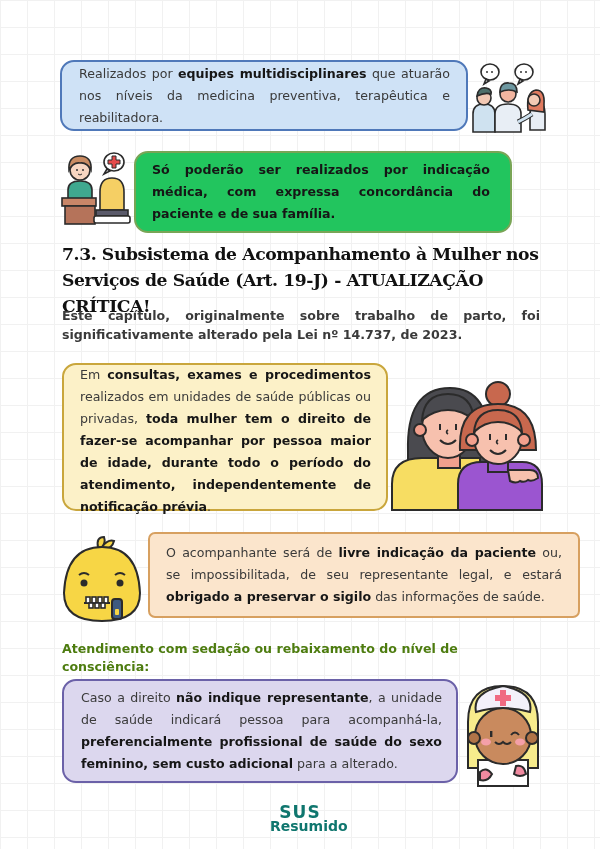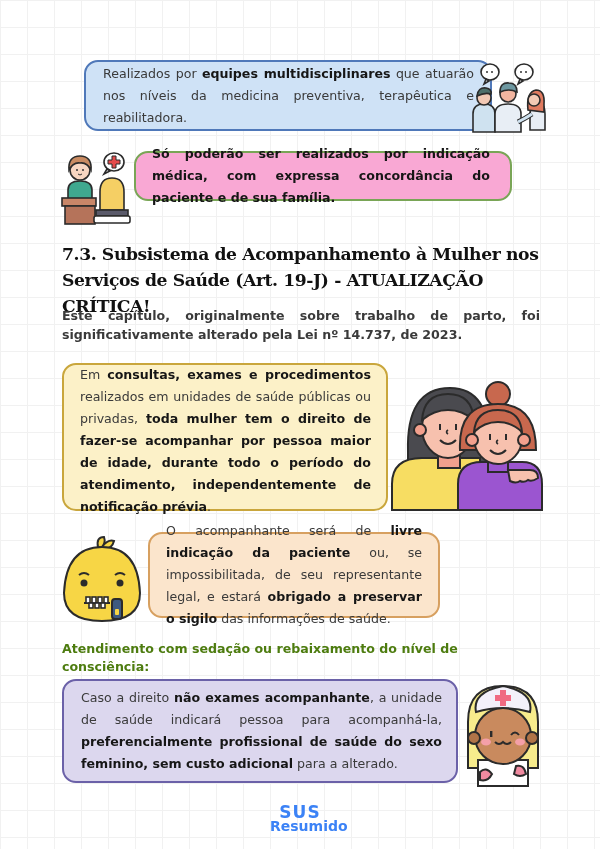--- a/index.html
+++ b/index.html
@@ -21,43 +21,43 @@
       border: 2px solid;
       font-size: 12.6px;
       line-height: 22px;
       text-align: justify;
       color: #3a3a3a;
       display: flex;
       align-items: center;
     }
     .box p { width: 100%; }
     .box b { color: #161616; font-weight: bold; }
-    .blue { background: #cfe2f6; border-color: #4f78b9; left: 60px; top: 60px; width: 408px; height: 71px; padding: 0 16px 0 17px; margin-left: 24px; }
-    .green { background: #f9a8d4; border-color: #79a556; left: 134px; top: 151px; width: 378px; height: 50px; padding: 0 20px 0 16px; font-weight: bold; }
+    .blue { background: #cfe2f6; border-color: #4f78b9; left: 60px; top: 60px; width: 408px; height: 71px; padding: 0 16px 0 17px; }
+    .green { background: #22c55e; border-color: #79a556; left: 134px; top: 151px; width: 378px; height: 82px; padding: 0 20px 0 16px; font-weight: bold; }
     .green p { color: #161616; }
     .yellow { background: #fcf1c8; border-color: #c9a63c; left: 62px; top: 363px; width: 326px; height: 148px; padding: 8px 15px 0 16px; }
-    .orange { background: #fbe5cc; border-color: #d7a060; left: 148px; top: 532px; width: 292px; height: 86px; padding: 0 16px 0 16px; }
+    .orange { background: #fbe5cc; border-color: #d7a060; left: 148px; top: 532px; width: 432px; height: 86px; padding: 0 16px 0 16px; border-radius: 7px; }
     .purple { background: #dcd7ee; border-color: #6b61a8; left: 62px; top: 679px; width: 396px; height: 104px; padding: 0 14px 0 17px; }
     .heading {
       left: 62px; top: 241px; width: 480px;
       font-family: "DejaVu Serif", "Liberation Serif", serif;
       font-weight: bold; font-size: 17.2px; line-height: 26px; color: #111;
       letter-spacing: -0.4px;
     }
     .para {
       left: 62px; top: 306px; width: 478px;
       font-size: 12.6px; line-height: 19px; color: #3a3a3a; text-align: justify;
     }
     .sub {
       left: 62px; top: 640px; width: 420px;
       font-size: 12.6px; line-height: 18px; color: #4d7c0f;
     }
     .logo {
       left: 270px; top: 804px; width: 60px; text-align: center;
-      color: #3b82f6; font-family: "DejaVu Sans", sans-serif; font-weight: bold;
+      color: #0f766e; font-family: "DejaVu Sans", sans-serif; font-weight: bold;
     }
     .logo .sus { font-size: 17px; line-height: 17px; letter-spacing: 1px; }
     .logo .res { font-size: 14px; line-height: 10px; }
     svg { display: block; }
   </style>
 </head>
 <body>
 
 <div class="box blue">
   <p><span>Realizados por </span><b>equipes multidisciplinares</b><span> que atuarão nos níveis da medicina preventiva, terapêutica e reabilitadora.</span></p>
@@ -182,21 +182,21 @@
   </svg>
 </div>
 
 <div class="box orange">
   <p><span>O acompanhante será de </span><b>livre indicação da paciente</b><span> ou, se impossibilitada, de seu representante legal, e estará </span><b>obrigado a preservar o sigilo</b><span> das informações de saúde.</span></p>
 </div>
 
 <div class="abs sub">Atendimento com sedação ou rebaixamento do nível de consciência:</div>
 
 <div class="box purple">
-  <p><span>Caso a direito </span><b>não exames acompanhante</b><span>, a unidade de saúde indicará pessoa para acompanhá-la, </span><b>preferencialmente profissional de saúde do sexo feminino, sem custo adicional</b><span> para a alterado.</span></p>
+  <p><span>Caso a direito </span><b>não indique representante</b><span>, a unidade de saúde indicará pessoa para acompanhá-la, </span><b>preferencialmente profissional de saúde do sexo feminino, sem custo adicional</b><span> para a alterado.</span></p>
 </div>
 
 <div class="abs" style="left:460px;top:676px;width:86px;height:112px;">
   <svg width="86" height="112" viewBox="0 0 86 112">
     <g stroke="#2b2b2b" stroke-width="2">
       <path d="M8 92 v-46 q0-36 35-36 q35 0 35 36 v46z" fill="#f7ec8c"></path>
       <path d="M18 84 h50 v26 h-50z" fill="#fff"></path>
       <path d="M20 96 q6-6 12 2 q-4 8 -12 6z" fill="#f08aa0"></path>
       <path d="M56 90 q8-2 10 8 q-6 4 -12 0z" fill="#f08aa0"></path>
       <ellipse cx="43" cy="60" rx="28" ry="28" fill="#c98a5e"></ellipse>

